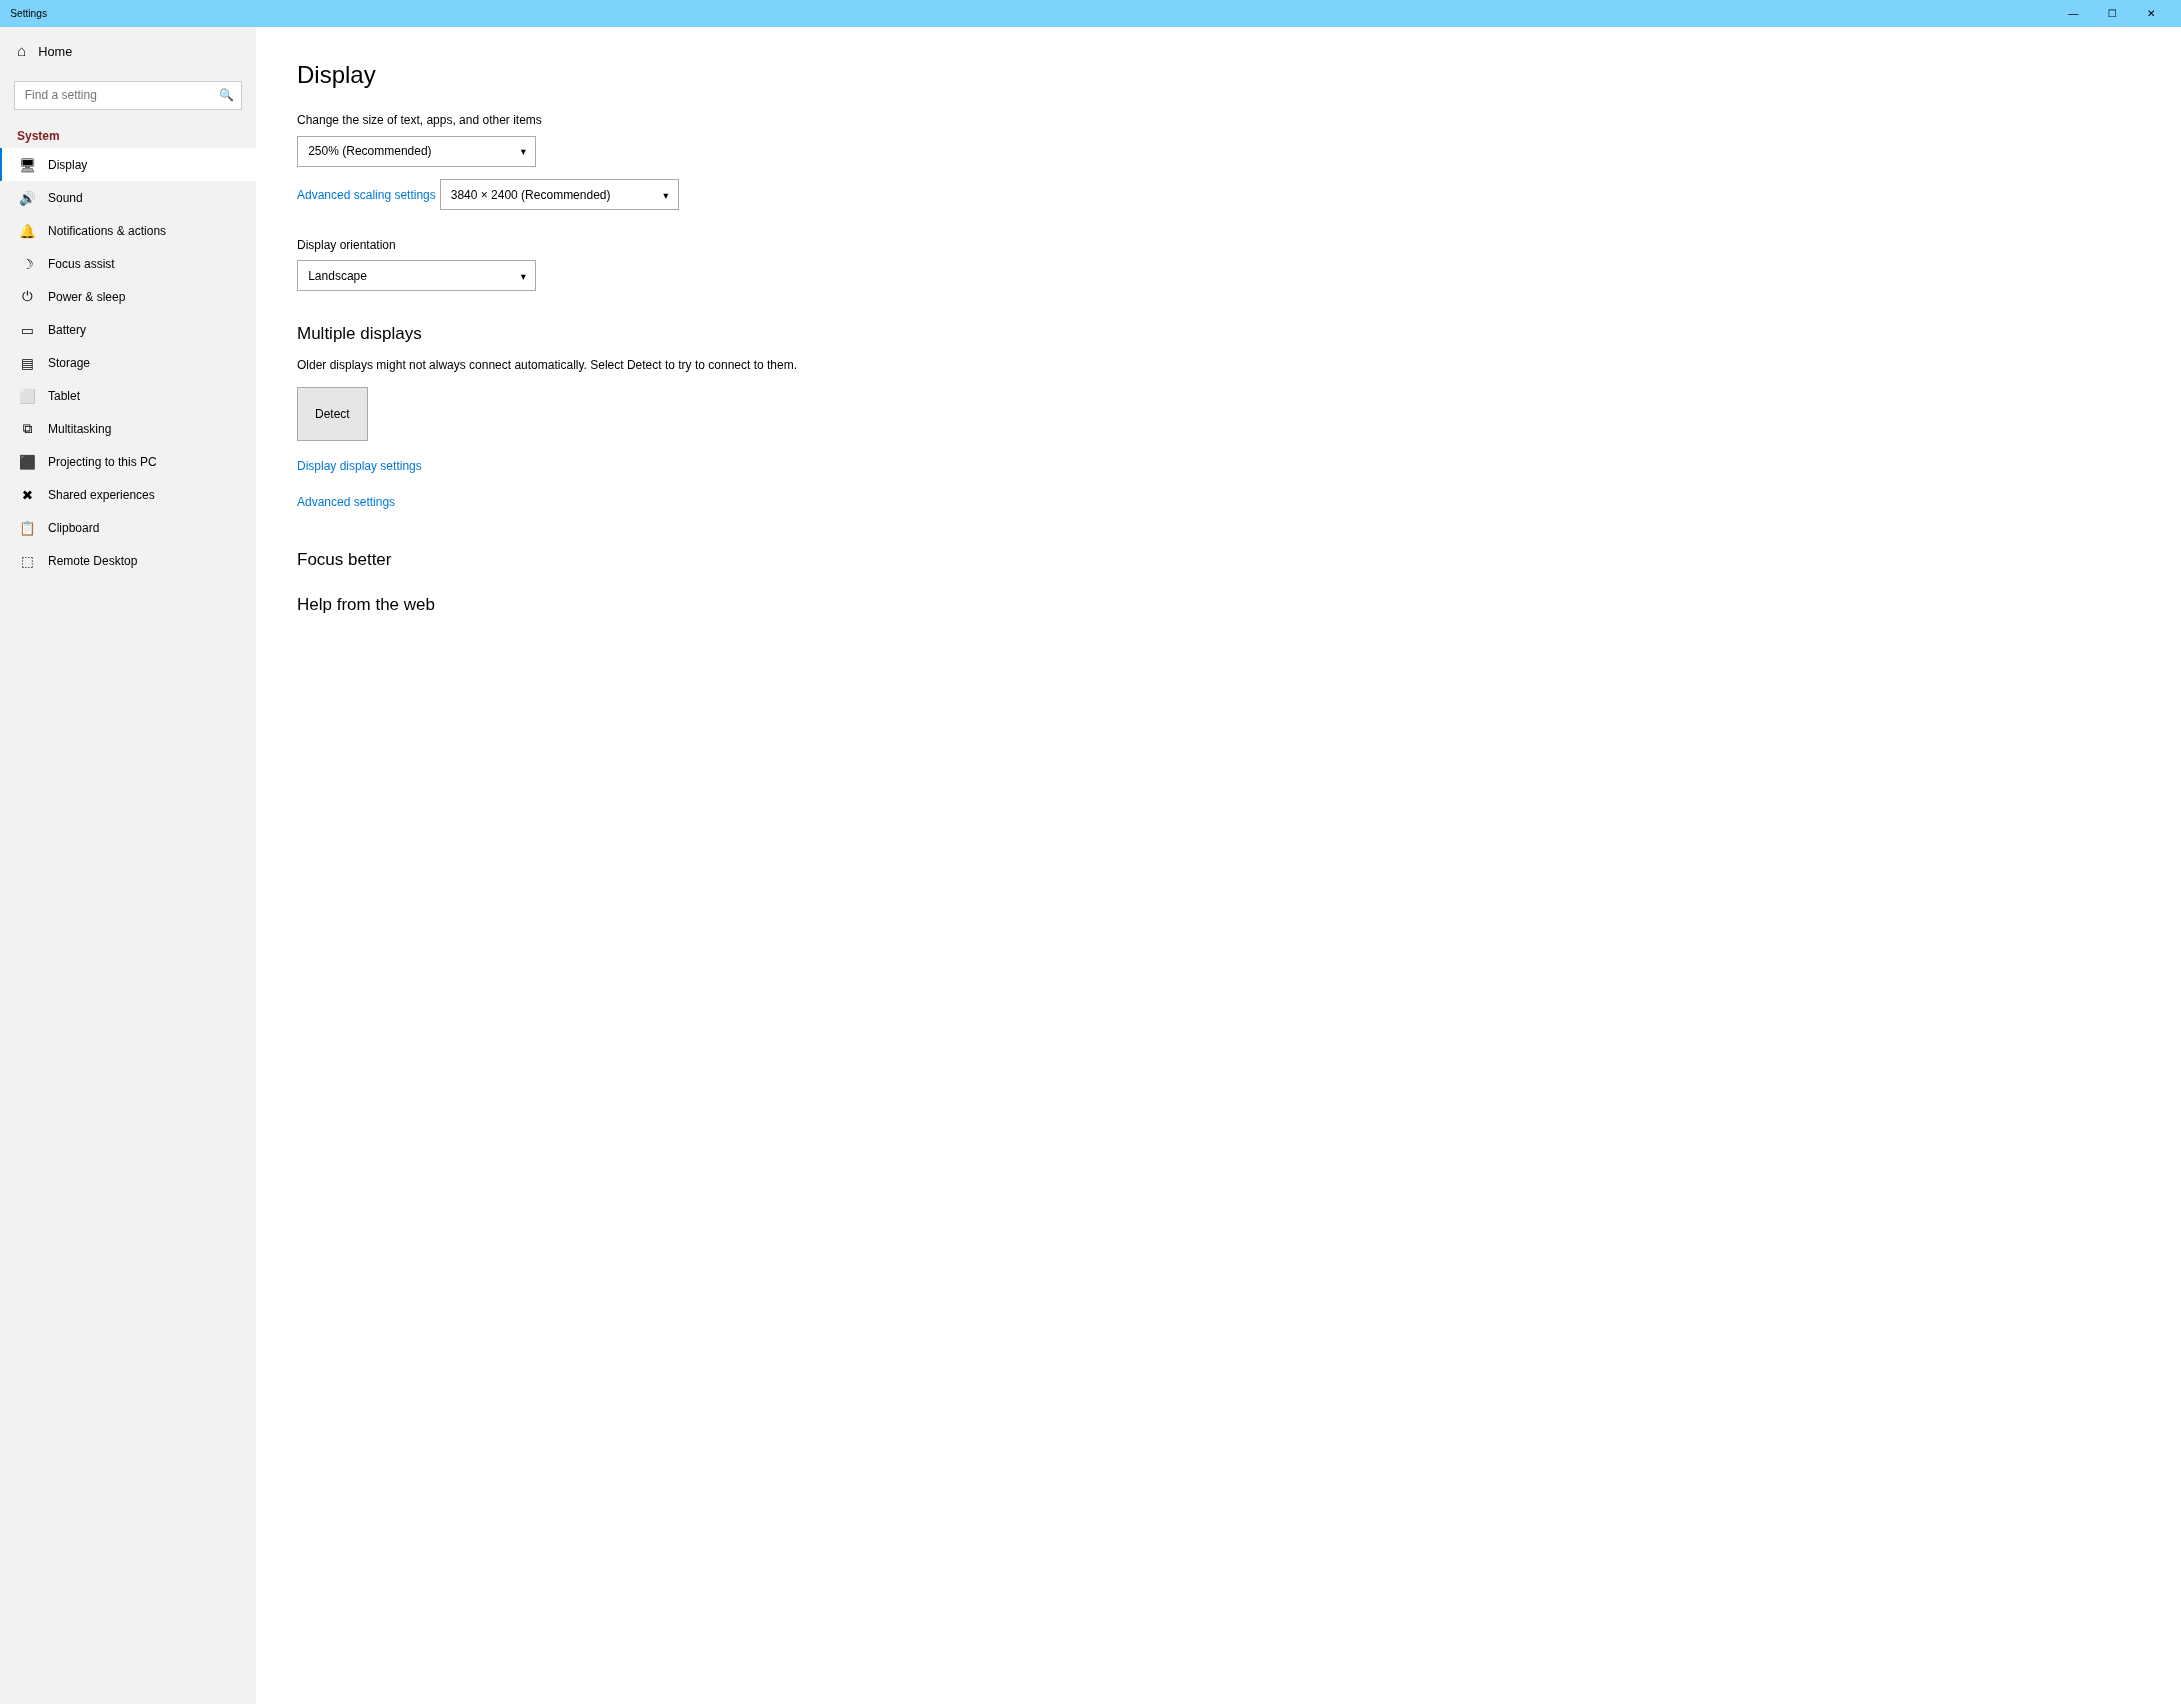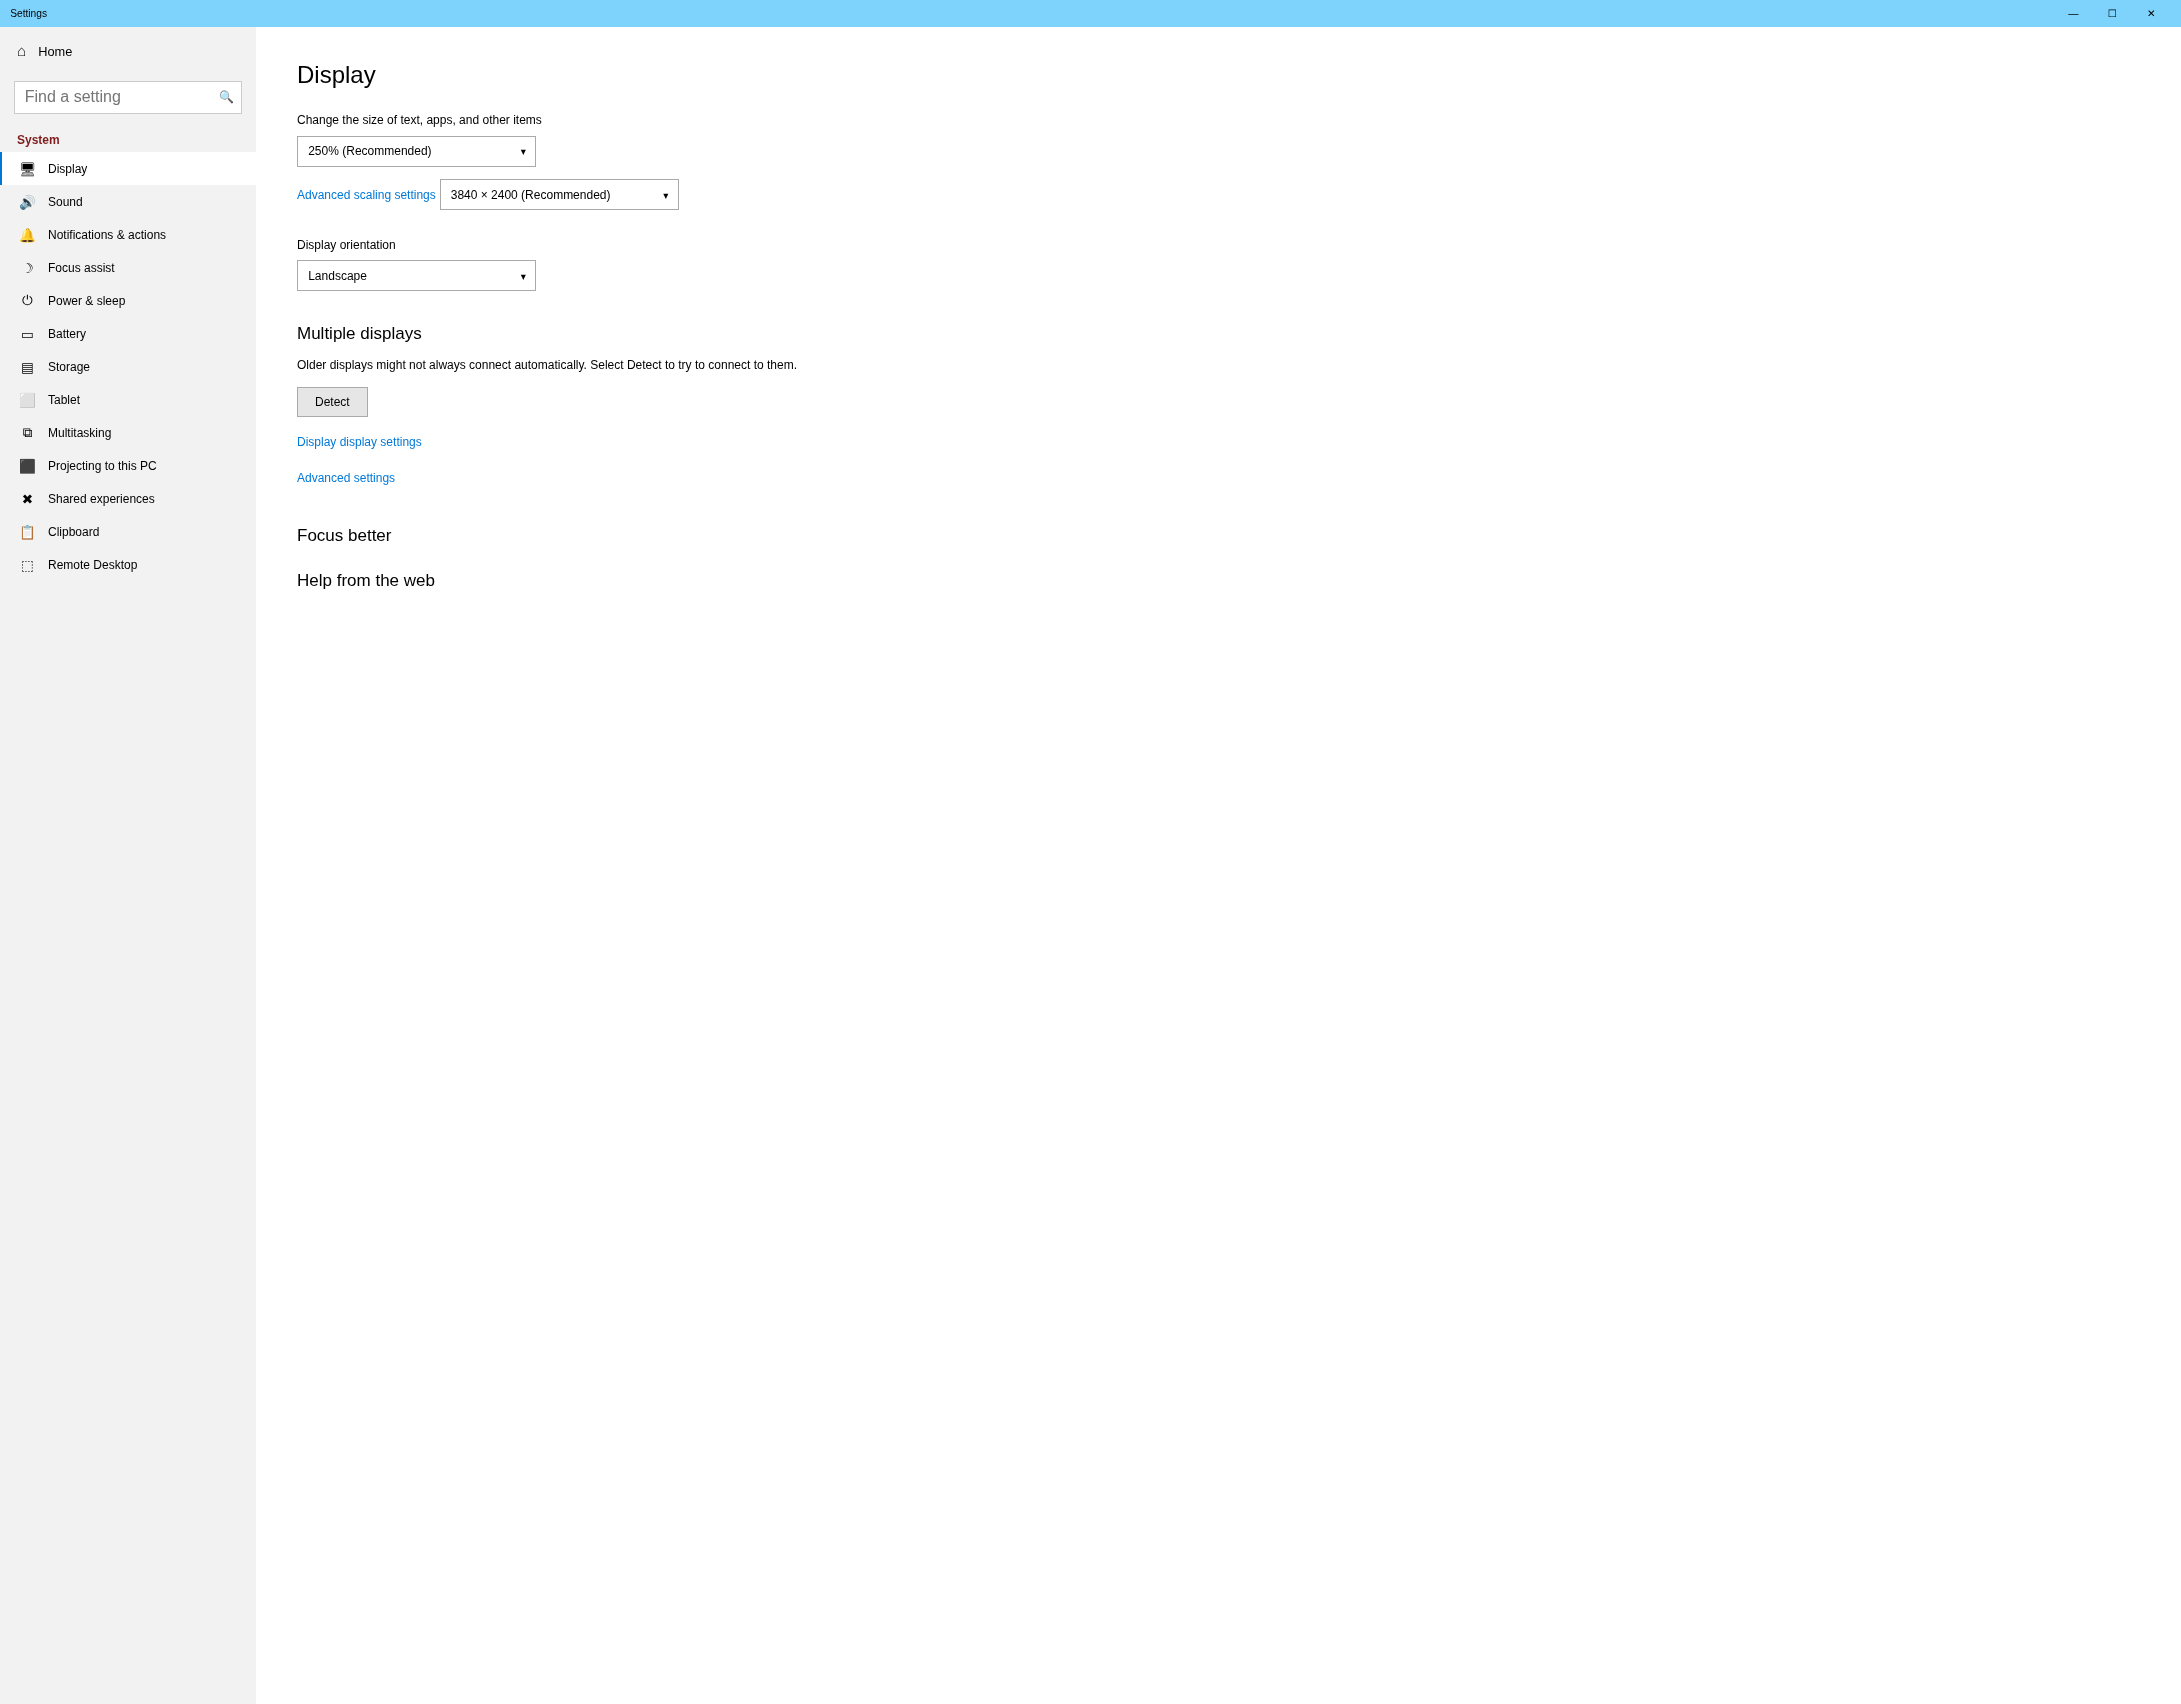--- a/index.html
+++ b/index.html
@@ -62,21 +62,21 @@
 
     .search-box {
       margin: 5.1px 13.6px 12px 13.6px;
       position: relative;
     }
     .search-box input {
       width: 100%;
       padding: 6.8px 31px 6.8px 10.2px;
       border: 0.9px solid #ccc;
       background: #fff;
-      font-size: 16px;
+      font-size: 12px;
       color: #333;
       outline: none;
     }
     .search-box .search-icon {
       position: absolute;
       right: 8.5px;
       top: 50%;
       transform: translateY(-50%);
       color: #666;
       font-size: 12px;
@@ -181,21 +181,21 @@
       font-size: 12px;
       color: #000;
       margin-bottom: 13.6px;
       max-width: 579px;
       line-height: 1.5;
     }
 
     .detect-btn {
       background: #e6e6e6;
       border: 0.9px solid #aaa;
-      padding: 7px 17px;
+      padding: 19px 17px;
       font-size: 12px;
       cursor: pointer;
       color: #000;
       margin-bottom: 17px;
     }
 
     .sleep-better-section {
       margin-top: 17px;
     }
 

